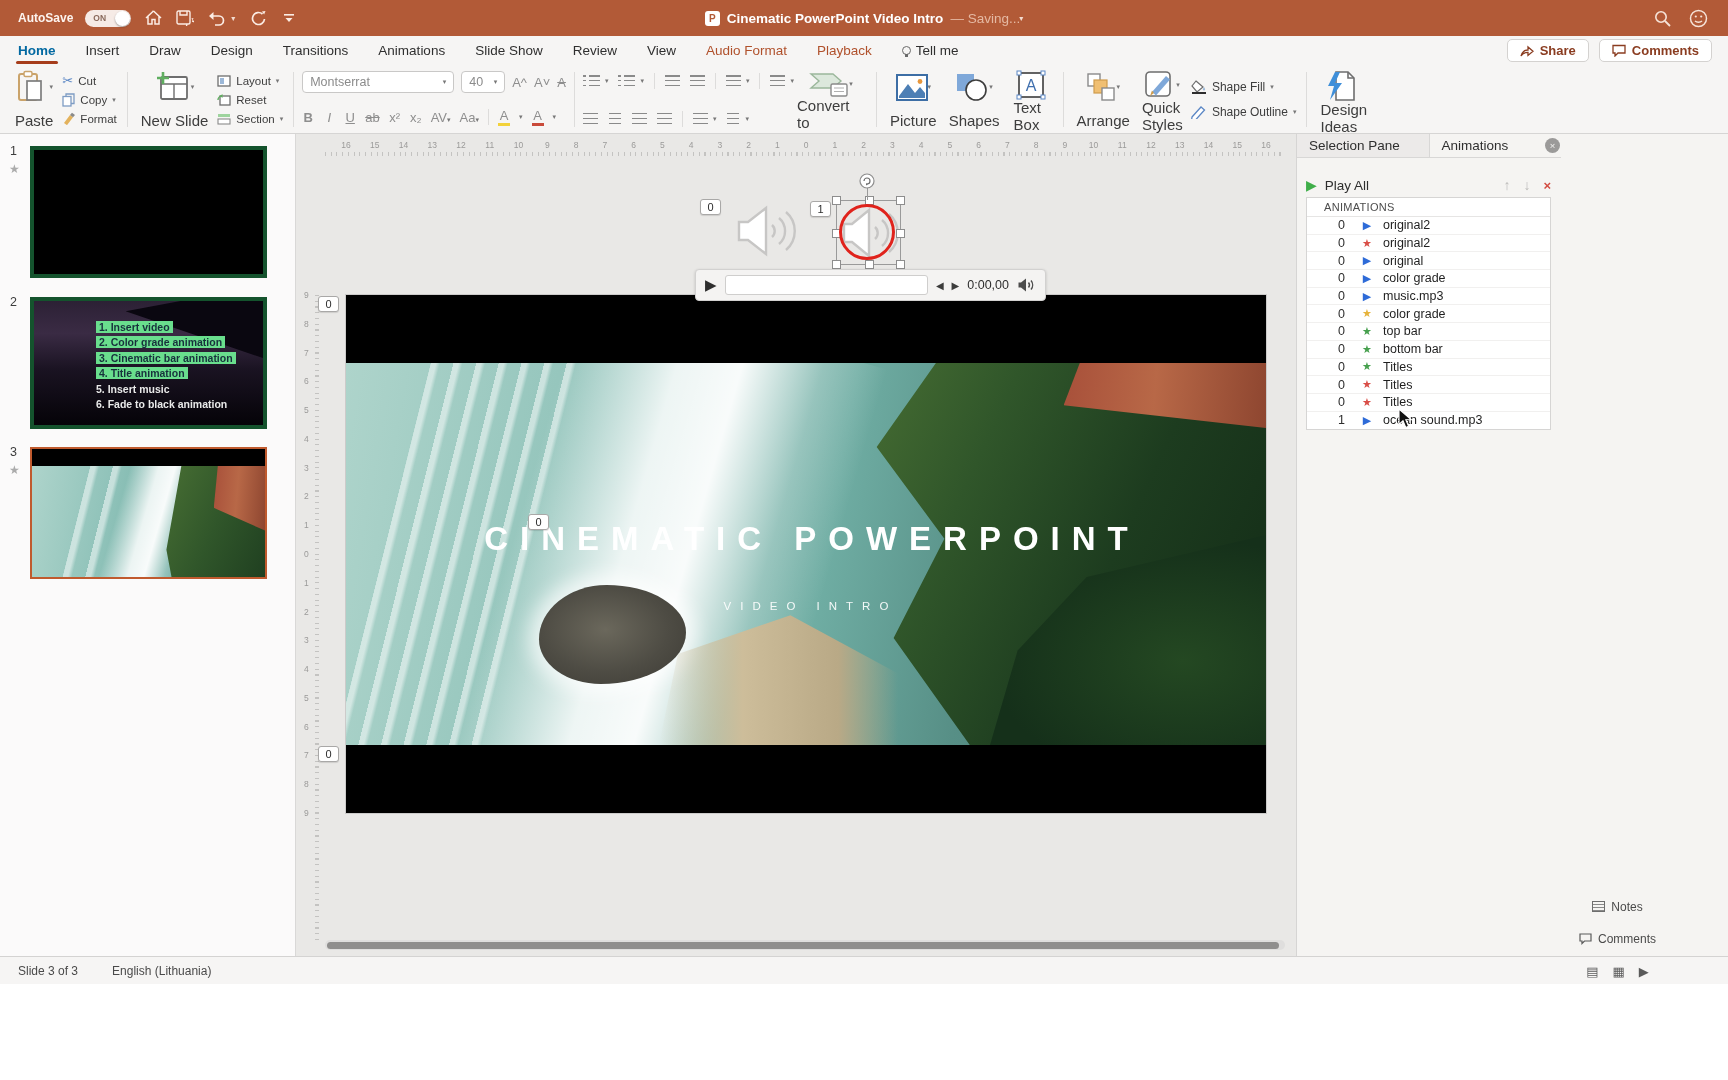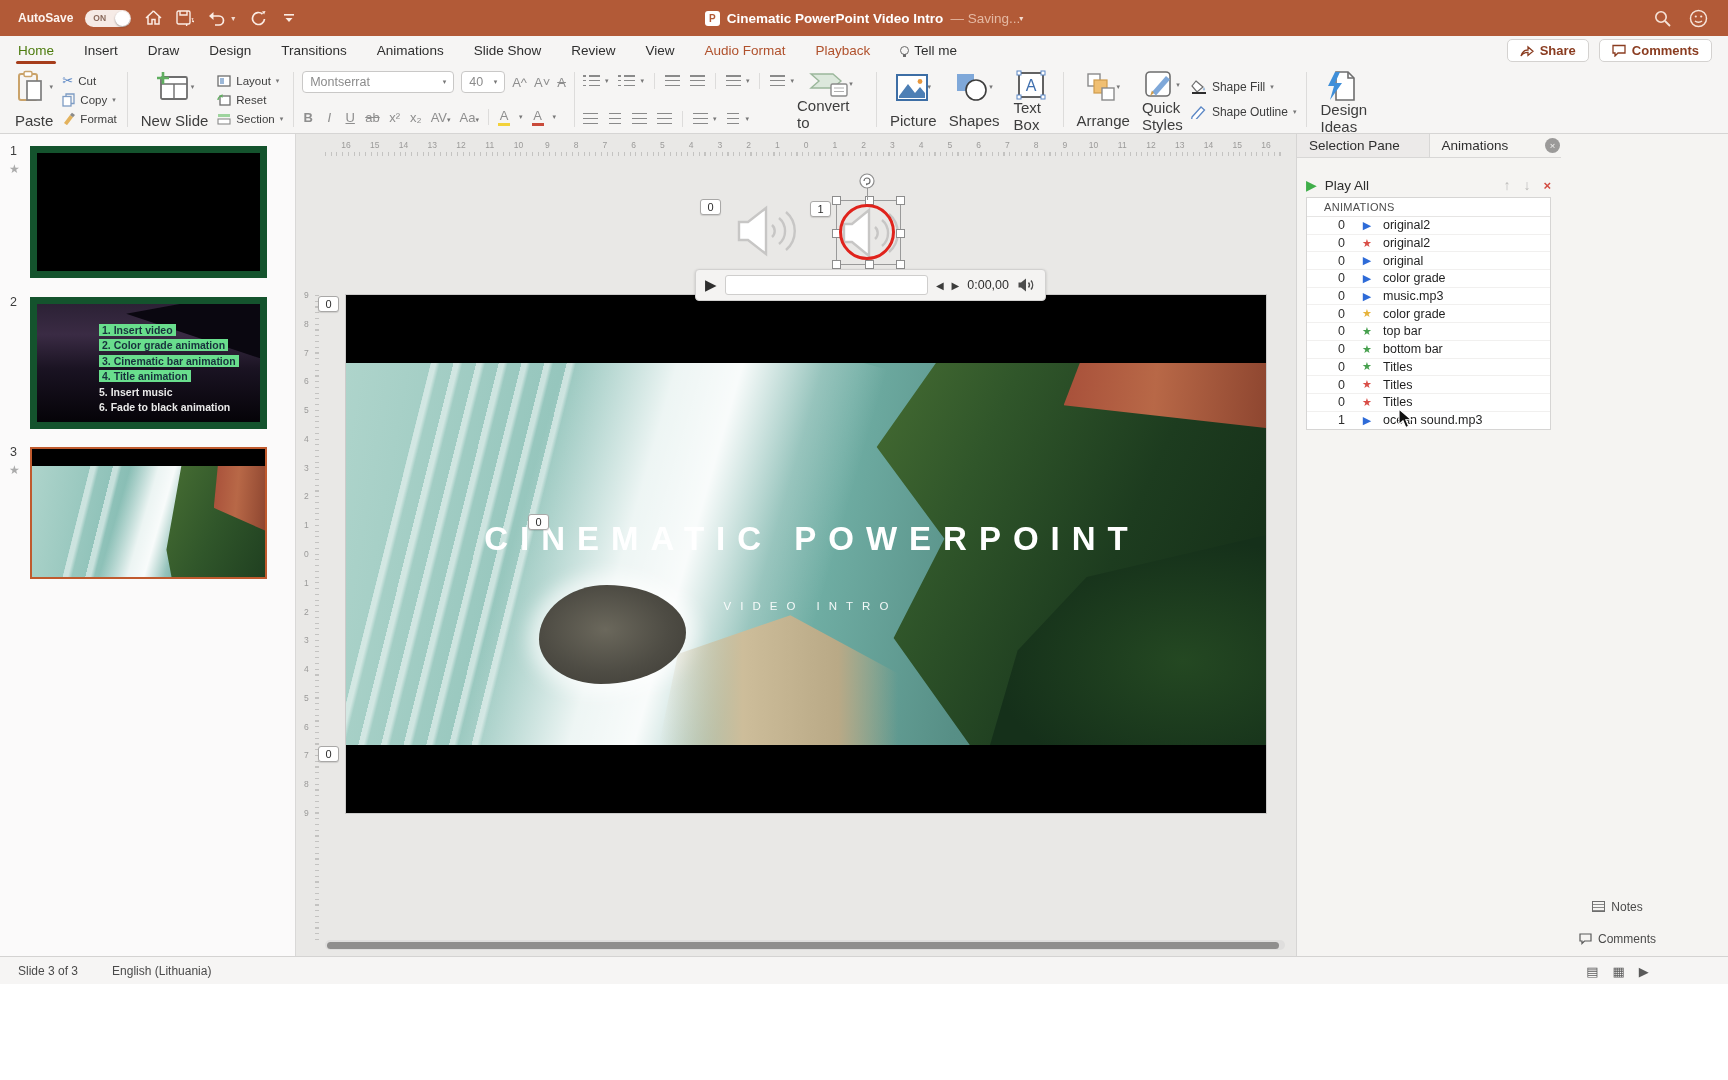--- a/index.html
+++ b/index.html
@@ -19,21 +19,21 @@
   .tb-center { flex:1; display:flex; align-items:center; justify-content:center; gap:7px; font-size:13.5px; }
   .doc-title { color:#fff; font-weight:bold; }
   .doc-status { color:#e5b9a3; }
   .ppt-glyph { width:15px; height:15px; background:#fff; border-radius:3px; color:#b25a37; font-size:10px; font-weight:bold; display:flex; align-items:center; justify-content:center; }
   .tb-right { display:flex; align-items:center; gap:16px; padding-right:20px; width:300px; justify-content:flex-end; }
 
   
   .tabsrow { position:absolute; left:0; top:36px; width:1728px; height:28px; background:#f6f5f4; display:flex; align-items:center; }
   .tabs { display:flex; align-items:center; gap:30px; padding-left:18px; }
   .tab { font-size:13.5px; color:#2f2f2f; position:relative; white-space:nowrap; cursor:default; display:flex; align-items:center; gap:5px; }
-  .tab.active { color:#4d7c0f; font-weight:normal; }
+  .tab.active { color:#0369a1; font-weight:bold; }
   .tab.active::after { content:""; position:absolute; left:-2px; right:-2px; bottom:-6px; height:3px; border-radius:2px; background:#a63d1b; }
   .tab.contextual { color:#b0512c; }
   .tab.tellme { color:#2f2f2f; }
   .bulb { width:9px; height:9px; border:1.3px solid #6a6a6a; border-radius:50%; position:relative; display:inline-block; }
   .bulb::after { content:""; position:absolute; left:2px; bottom:-3.5px; width:3px; height:2.8px; background:#6a6a6a; }
   .tabs-actions { margin-left:auto; display:flex; gap:10px; padding-right:16px; }
   .chip-btn { display:flex; align-items:center; gap:6px; background:#fff; border:1px solid #d4d2d0; border-radius:5px; padding:3px 12px; font-size:13px; font-weight:bold; color:#8a3c20; }
 
   
   .ribbon { position:absolute; left:0; top:64px; width:1728px; height:70px; background:#f6f5f4; border-bottom:1px solid #d6d5d4; display:flex; align-items:stretch; padding:4px 8px 2px 10px; }
@@ -53,21 +53,21 @@
   .bars.b-c { width:12px; margin:0 1px; }
   .dotbars { position:relative; width:17px; height:11px; }
   .dotbars::before { content:""; position:absolute; left:0; top:0; width:3px; height:11px; background:repeating-linear-gradient(to bottom,#8a8a8a 0 1.5px,transparent 1.5px 4.8px); }
   .dotbars::after { content:""; position:absolute; left:6px; top:0; width:11px; height:11px; background:repeating-linear-gradient(to bottom,#8a8a8a 0 1.5px,transparent 1.5px 4.8px); }
 
   
   .workspace { position:absolute; left:0; top:134px; width:1728px; height:822px; }
   .thumbs { position:absolute; left:0; top:0; width:296px; height:822px; background:#fbfafa; border-right:1px solid #d9d8d7; }
   .thumb-num { position:absolute; left:10px; font-size:12.5px; color:#3c3c3c; }
   .thumb-star { position:absolute; left:9px; font-size:12px; color:#ababab; }
-  .thumb { position:absolute; left:30px; width:237px; height:132px; background:#000; border:7px solid #14532d; overflow:hidden; }
+  .thumb { position:absolute; left:30px; width:237px; height:132px; background:#000; border:4px solid #14532d; overflow:hidden; }
   .thumb.selected { border:2px solid #c05a2e; }
   .thumb .mini-photo { position:absolute; left:0; right:0; top:13%; bottom:13%; }
   .checklist-bg { position:absolute; inset:0; background:linear-gradient(to bottom,#2c2135 0%,#3a2b44 26%,#1a1322 55%,#050308 100%); }
   .checklist-hill { position:absolute; right:0; top:0; width:60%; height:46%; background:#0a0710; clip-path:polygon(100% 0,100% 100%,0 18%,40% 0); }
   .checklist { position:absolute; left:62px; top:20px; display:flex; flex-direction:column; gap:3.4px; }
   .cl-line { font-size:10.5px; line-height:12px; color:#e9e9e9; align-self:flex-start; white-space:nowrap; font-weight:bold; }
   .cl-line.hl { background:#69de8d; color:#17313c; padding:0 3px; }
 
   .editor { position:absolute; left:296px; top:0; width:1000px; height:822px; background:#e9e8e6; }
   .hruler { position:absolute; left:29px; top:4px; width:960px; height:18px; background-image:repeating-linear-gradient(to right,rgba(0,0,0,.16) 0 1px,transparent 1px 5.75px); background-size:100% 4px; background-position:0 14px; background-repeat:no-repeat; }

